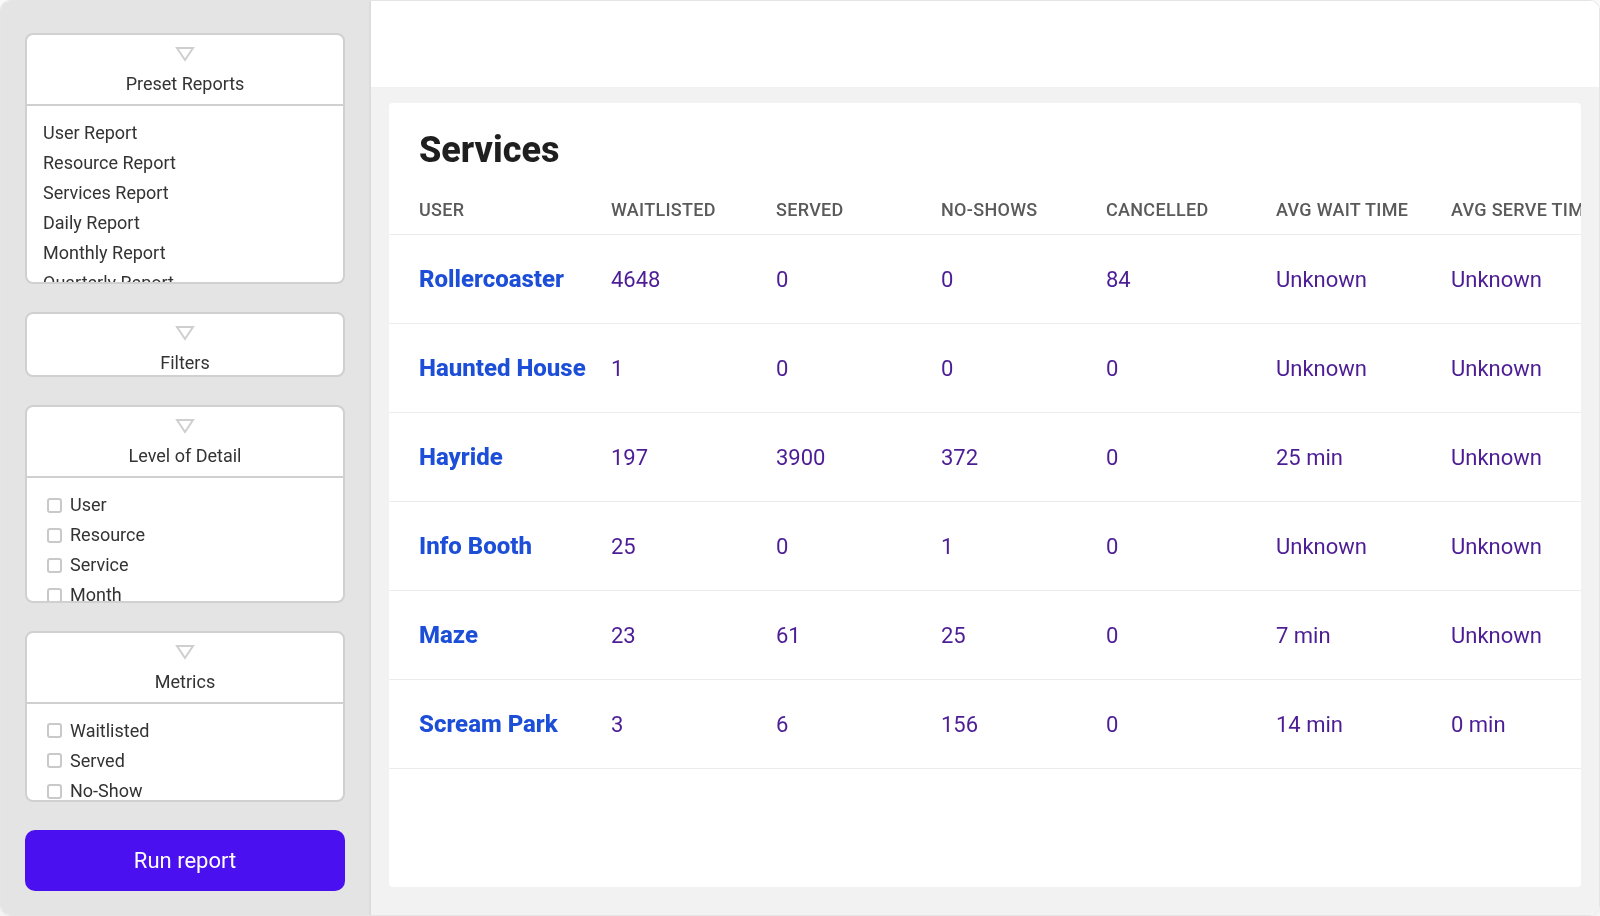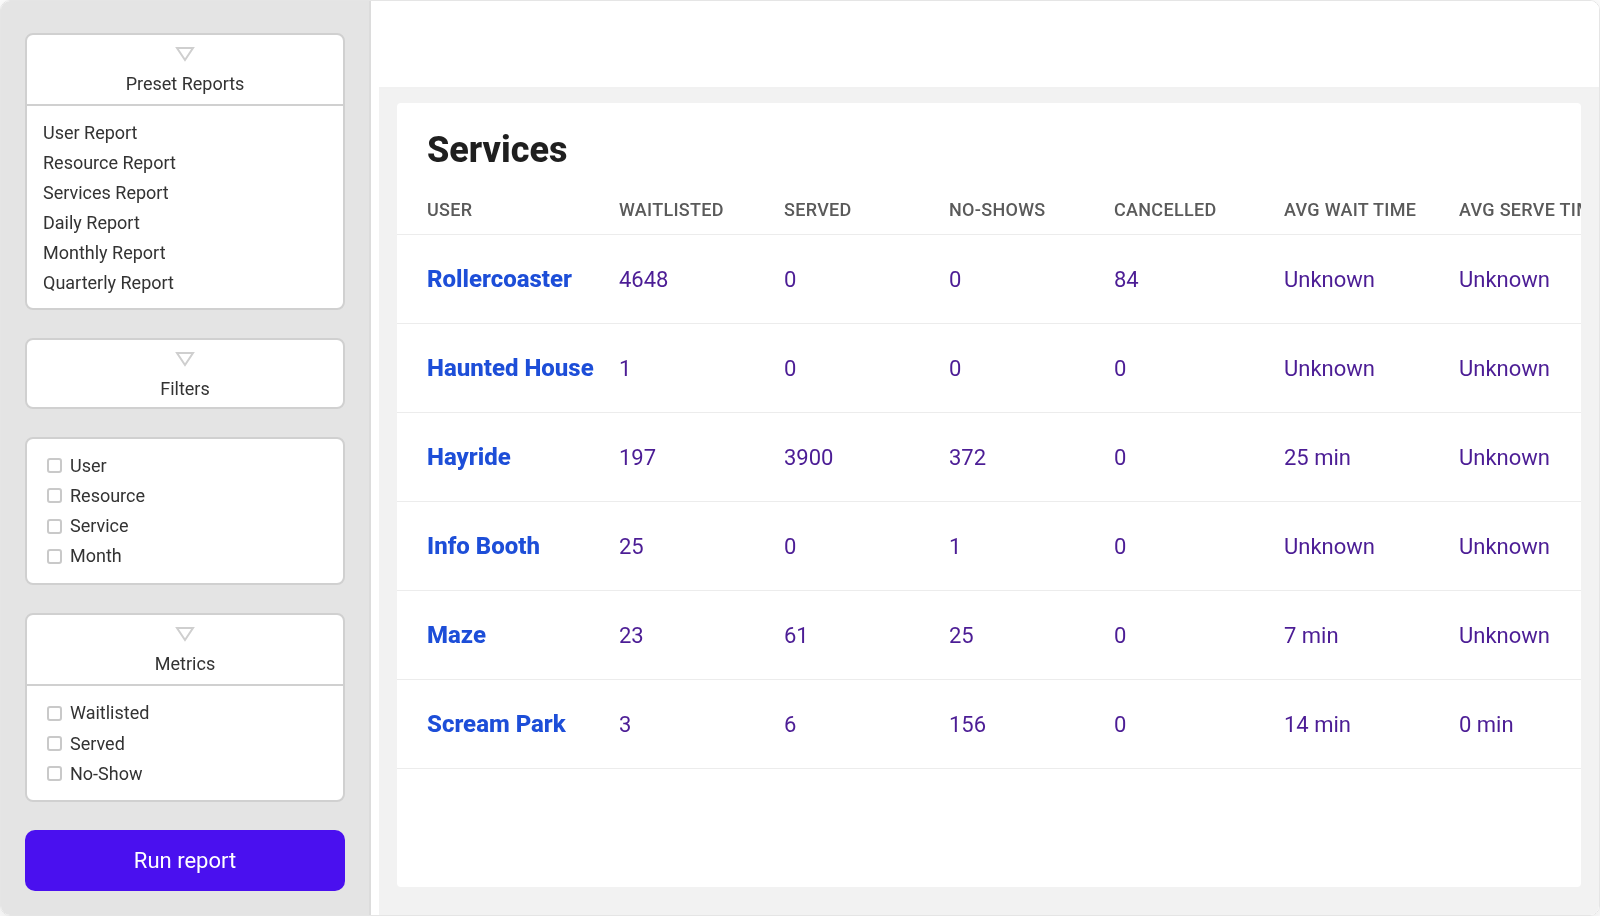--- a/index.html
+++ b/index.html
@@ -101,21 +101,20 @@
     border: 1px solid #ffffff;
     box-shadow: 0 1px 2px rgba(0,0,0,0.05);
   }
   
   .main {
     flex: 1;
     display: flex;
     flex-direction: column;
     background: #ffffff;
     overflow: hidden;
-    padding-left: 8px;
   }
   .topbar {
     height: 88px;
     background: #ffffff;
     border-bottom: 2px solid #f1f1f1;
   }
   .content-wrap {
     flex: 1;
     background: #f2f2f2;
     padding: 14px 18px 28px 18px;
@@ -207,20 +206,28 @@
         <span class="chev">
           <svg width="20" height="16" viewBox="0 0 20 16">
               <polygon points="2,2 18,2 10,14" fill="none" stroke="#cfcfcf" stroke-width="2"></polygon>
             </svg>
         </span>
         <span class="title">Filters</span>
       </div>
     </div>
 
     <div class="panel">
+      <div class="panel-header">
+        <span class="chev">
+          <svg width="20" height="16" viewBox="0 0 20 16">
+              <polygon points="2,2 18,2 10,14" fill="none" stroke="#cfcfcf" stroke-width="2"></polygon>
+            </svg>
+        </span>
+        <span class="title">Level of Detail</span>
+      </div>
       <div class="panel-body">
         <div class="check-list">
           <label class="check-item">
               <span class="box"></span>
               <span>User</span>
             </label>
           <label class="check-item">
               <span class="box"></span>
               <span>Resource</span>
             </label>

